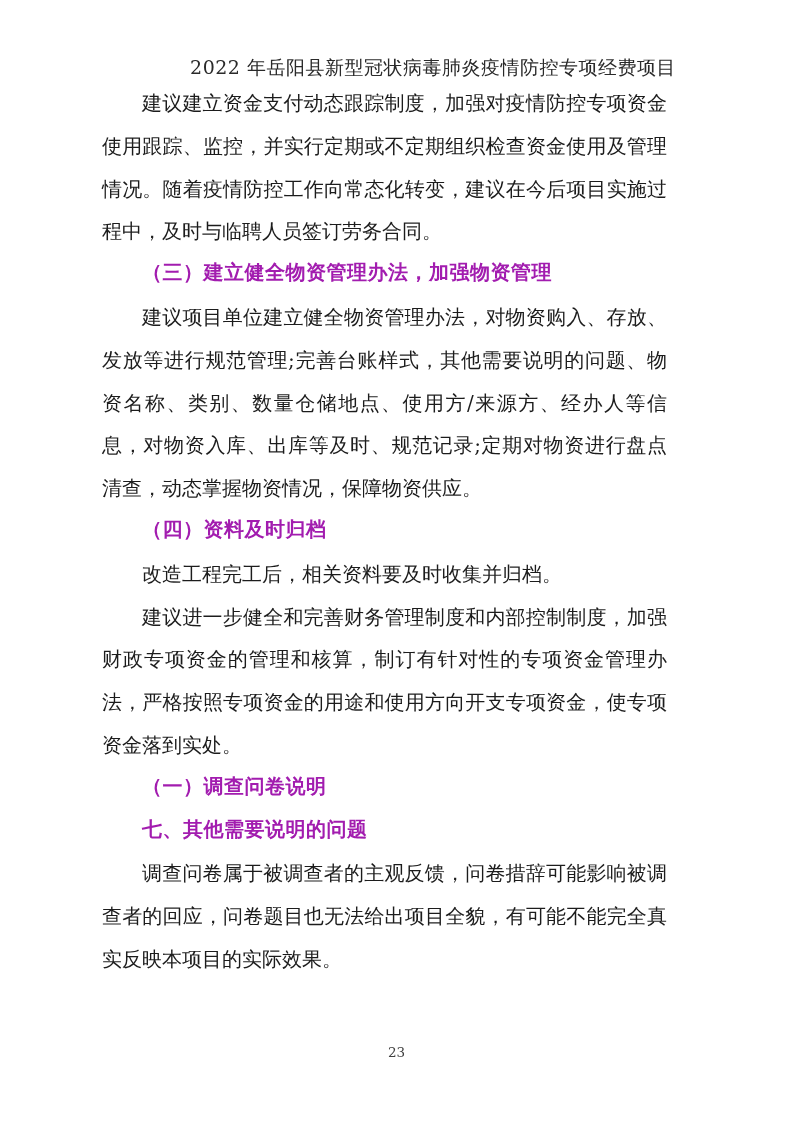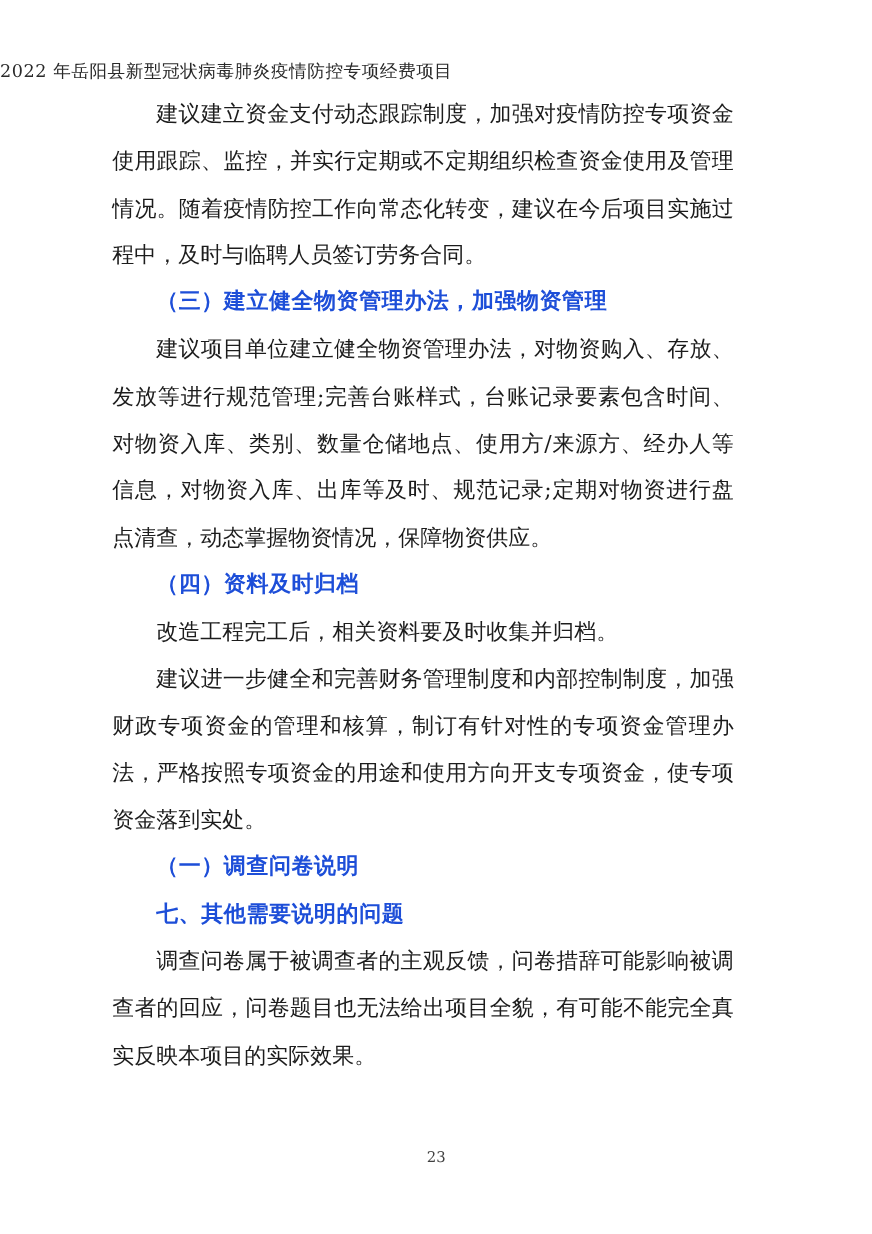--- a/index.html
+++ b/index.html
@@ -12,43 +12,44 @@
     background: #ffffff;
     font-family: "DejaVu Serif", "Liberation Serif", serif;
     color: #1c1c1c;
     overflow: hidden;
   }
   .running-header {
     position: absolute;
     top: 55px;
     left: 0;
     right: 117px;
-    font-size: 16px;
+    text-align: right;
+    font-size: 19px;
     letter-spacing: 0.5px;
     color: #2a2a2a;
   }
   .doc-body {
     position: absolute;
     top: 82px;
     left: 102px;
     width: 565px;
     font-size: 20px;
     line-height: 42.8px;
     text-align: justify;
   }
   .para {
     text-indent: 2em;
     word-break: break-all;
     text-align: justify;
   }
   .heading {
     text-indent: 2em;
     font-weight: bold;
-    color: #1d4ed8;
-    font-family: Liberation Sans, sans-serif;
+    color: #a21caf;
+    font-family: Liberation Mono, monospace;
     letter-spacing: 0.5px;
   }
   .page-footer {
     position: absolute;
     bottom: 62px;
     left: 0;
     width: 100%;
     text-align: center;
     font-size: 13.5px;
     color: #404040;
@@ -57,21 +58,21 @@
 </head>
 <body>
 
 <div class="page">
 
   <div class="running-header">2022 年岳阳县新型冠状病毒肺炎疫情防控专项经费项目</div>
 
   <div class="doc-body">
     <p class="para">建议建立资金支付动态跟踪制度，加强对疫情防控专项资金使用跟踪、监控，并实行定期或不定期组织检查资金使用及管理情况。随着疫情防控工作向常态化转变，建议在今后项目实施过程中，及时与临聘人员签订劳务合同。</p>
     <p class="heading">（三）建立健全物资管理办法，加强物资管理</p>
-    <p class="para">建议项目单位建立健全物资管理办法，对物资购入、存放、发放等进行规范管理;完善台账样式，台账记录要素包含时间、对物资入库、类别、数量仓储地点、使用方/来源方、经办人等信息，对物资入库、出库等及时、规范记录;定期对物资进行盘点清查，动态掌握物资情况，保障物资供应。</p>
+    <p class="para">建议项目单位建立健全物资管理办法，对物资购入、存放、发放等进行规范管理;完善台账样式，其他需要说明的问题、物资名称、类别、数量仓储地点、使用方/来源方、经办人等信息，对物资入库、出库等及时、规范记录;定期对物资进行盘点清查，动态掌握物资情况，保障物资供应。</p>
     <p class="heading">（四）资料及时归档</p>
     <p class="para">改造工程完工后，相关资料要及时收集并归档。</p>
     <p class="para">建议进一步健全和完善财务管理制度和内部控制制度，加强财政专项资金的管理和核算，制订有针对性的专项资金管理办法，严格按照专项资金的用途和使用方向开支专项资金，使专项资金落到实处。</p>
     <p class="heading">（一）调查问卷说明</p>
     <p class="heading">七、其他需要说明的问题</p>
     <p class="para">调查问卷属于被调查者的主观反馈，问卷措辞可能影响被调查者的回应，问卷题目也无法给出项目全貌，有可能不能完全真实反映本项目的实际效果。</p>
   </div>
 
   <div class="page-footer">23</div>
 

